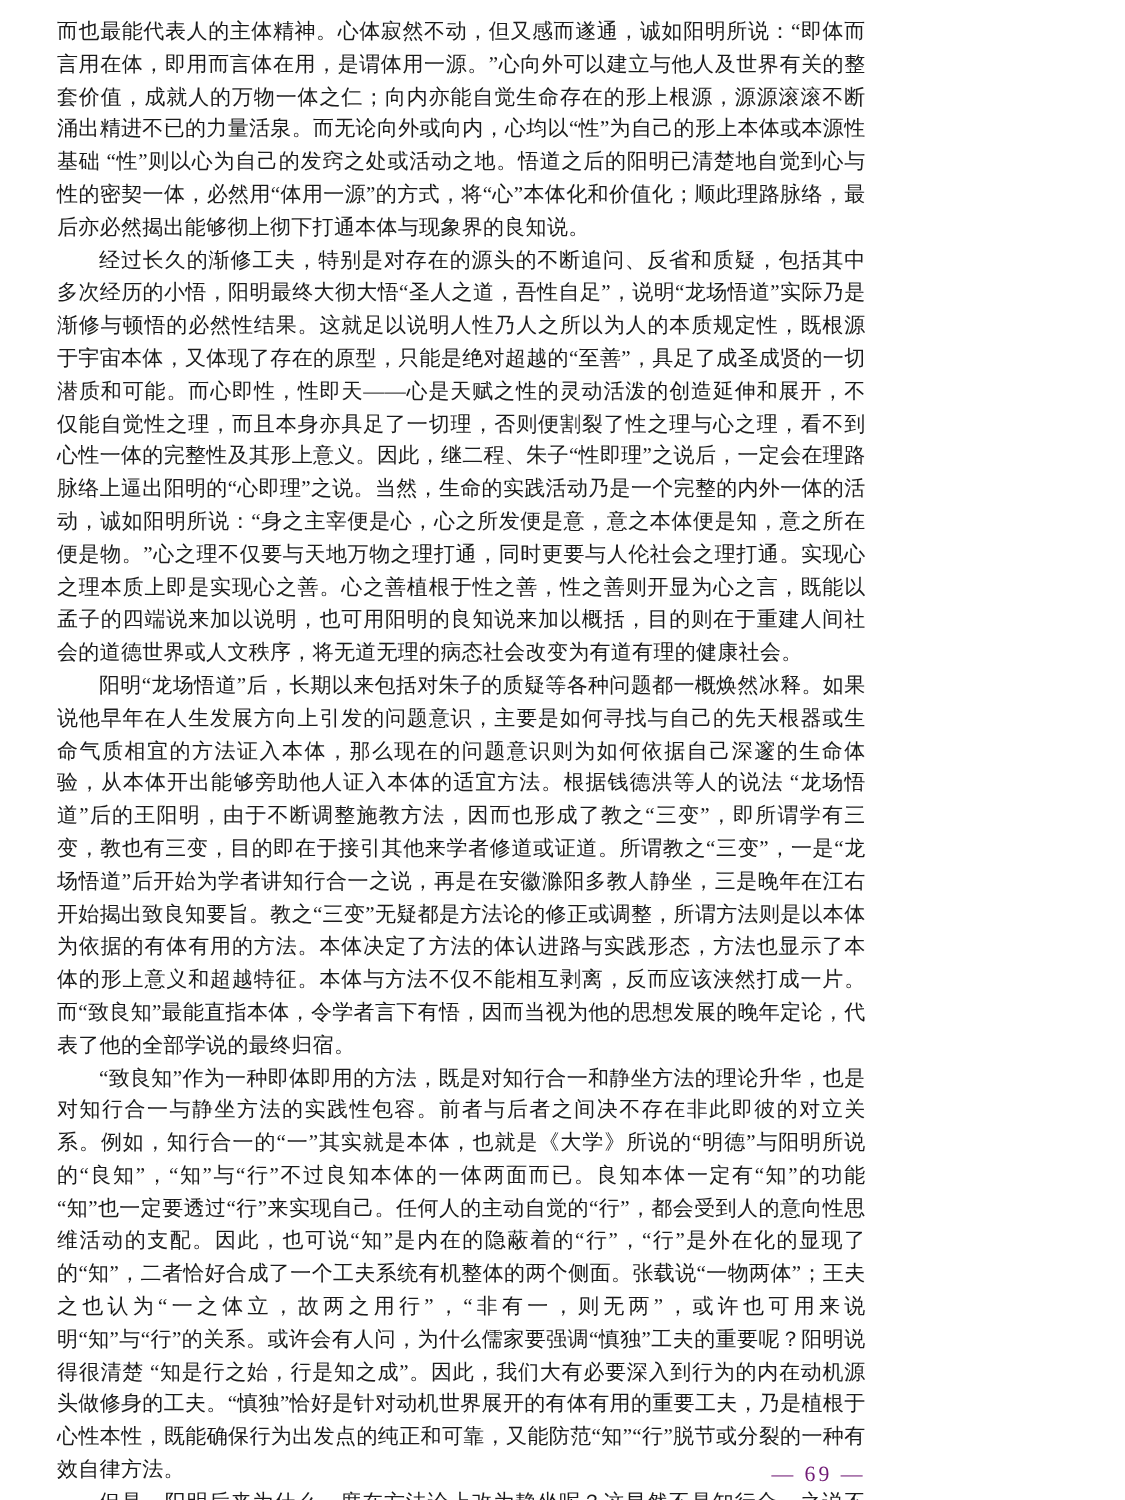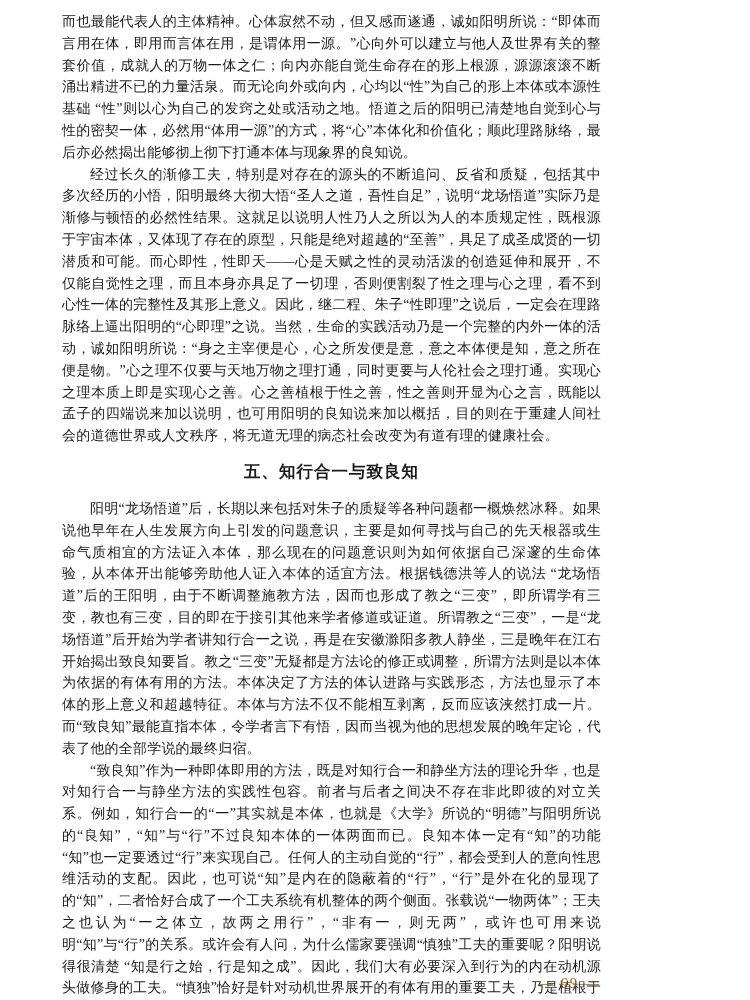--- a/index.html
+++ b/index.html
@@ -10,21 +10,20 @@
   .page {
     position: relative;
     width: 615px;
     height: 1000px;
     background: #ffffff;
     color: #1b1b1b;
     font-family: "Liberation Serif", "DejaVu Serif", serif;
     box-sizing: border-box;
     padding: 11px 38px 0 38px;
     overflow: hidden;
-    margin-left: 24px;
   }
   .body-text {
     margin: 0;
     font-size: 14px;
     line-height: 21.8px;
     text-align: justify;
     text-indent: 2em;
     letter-spacing: 0.2px;
   }
   .section-heading {
@@ -33,33 +32,32 @@
     font-weight: bold;
     text-align: center;
     letter-spacing: 1px;
   }
   .page-number {
     position: absolute;
     right: 38px;
     bottom: 8px;
     font-size: 14.5px;
     letter-spacing: 2px;
-    color: #a16207;
+    color: #701a75;
   }
 </style>
 </head>
 <body>
 
 <div class="page">
 
   <p class="body-text" style="text-indent:0;">而也最能代表人的主体精神。心体寂然不动，但又感而遂通，诚如阳明所说：“即体而言用在体，即用而言体在用，是谓体用一源。”心向外可以建立与他人及世界有关的整套价值，成就人的万物一体之仁；向内亦能自觉生命存在的形上根源，源源滚滚不断涌出精进不已的力量活泉。而无论向外或向内，心均以“性”为自己的形上本体或本源性基础 “性”则以心为自己的发窍之处或活动之地。悟道之后的阳明已清楚地自觉到心与性的密契一体，必然用“体用一源”的方式，将“心”本体化和价值化；顺此理路脉络，最后亦必然揭出能够彻上彻下打通本体与现象界的良知说。</p>
 
   <p class="body-text">经过长久的渐修工夫，特别是对存在的源头的不断追问、反省和质疑，包括其中多次经历的小悟，阳明最终大彻大悟“圣人之道，吾性自足”，说明“龙场悟道”实际乃是渐修与顿悟的必然性结果。这就足以说明人性乃人之所以为人的本质规定性，既根源于宇宙本体，又体现了存在的原型，只能是绝对超越的“至善”，具足了成圣成贤的一切潜质和可能。而心即性，性即天——心是天赋之性的灵动活泼的创造延伸和展开，不仅能自觉性之理，而且本身亦具足了一切理，否则便割裂了性之理与心之理，看不到心性一体的完整性及其形上意义。因此，继二程、朱子“性即理”之说后，一定会在理路脉络上逼出阳明的“心即理”之说。当然，生命的实践活动乃是一个完整的内外一体的活动，诚如阳明所说：“身之主宰便是心，心之所发便是意，意之本体便是知，意之所在便是物。”心之理不仅要与天地万物之理打通，同时更要与人伦社会之理打通。实现心之理本质上即是实现心之善。心之善植根于性之善，性之善则开显为心之言，既能以孟子的四端说来加以说明，也可用阳明的良知说来加以概括，目的则在于重建人间社会的道德世界或人文秩序，将无道无理的病态社会改变为有道有理的健康社会。</p>
 
-  <h2 class="section-heading">五、知行合一与致良知</h2>
 
   <p class="body-text">阳明“龙场悟道”后，长期以来包括对朱子的质疑等各种问题都一概焕然冰释。如果说他早年在人生发展方向上引发的问题意识，主要是如何寻找与自己的先天根器或生命气质相宜的方法证入本体，那么现在的问题意识则为如何依据自己深邃的生命体验，从本体开出能够旁助他人证入本体的适宜方法。根据钱德洪等人的说法 “龙场悟道”后的王阳明，由于不断调整施教方法，因而也形成了教之“三变”，即所谓学有三变，教也有三变，目的即在于接引其他来学者修道或证道。所谓教之“三变”，一是“龙场悟道”后开始为学者讲知行合一之说，再是在安徽滁阳多教人静坐，三是晚年在江右开始揭出致良知要旨。教之“三变”无疑都是方法论的修正或调整，所谓方法则是以本体为依据的有体有用的方法。本体决定了方法的体认进路与实践形态，方法也显示了本体的形上意义和超越特征。本体与方法不仅不能相互剥离，反而应该浃然打成一片。而“致良知”最能直指本体，令学者言下有悟，因而当视为他的思想发展的晚年定论，代表了他的全部学说的最终归宿。</p>
 
   <p class="body-text">“致良知”作为一种即体即用的方法，既是对知行合一和静坐方法的理论升华，也是对知行合一与静坐方法的实践性包容。前者与后者之间决不存在非此即彼的对立关系。例如，知行合一的“一”其实就是本体，也就是《大学》所说的“明德”与阳明所说的“良知”，“知”与“行”不过良知本体的一体两面而已。良知本体一定有“知”的功能 “知”也一定要透过“行”来实现自己。任何人的主动自觉的“行”，都会受到人的意向性思维活动的支配。因此，也可说“知”是内在的隐蔽着的“行”，“行”是外在化的显现了的“知”，二者恰好合成了一个工夫系统有机整体的两个侧面。张载说“一物两体”；王夫之也认为“一之体立，故两之用行”，“非有一，则无两”，或许也可用来说明“知”与“行”的关系。或许会有人问，为什么儒家要强调“慎独”工夫的重要呢？阳明说得很清楚 “知是行之始，行是知之成”。因此，我们大有必要深入到行为的内在动机源头做修身的工夫。“慎独”恰好是针对动机世界展开的有体有用的重要工夫，乃是植根于心性本性，既能确保行为出发点的纯正和可靠，又能防范“知”“行”脱节或分裂的一种有效自律方法。</p>
 
 
   <p class="body-text">但是，阳明后来为什么一度在方法论上改为静坐呢？这显然不是知行合一之说不好，而是因为不少人总</p>
 
   <div class="page-number">— 69 —</div>
 

